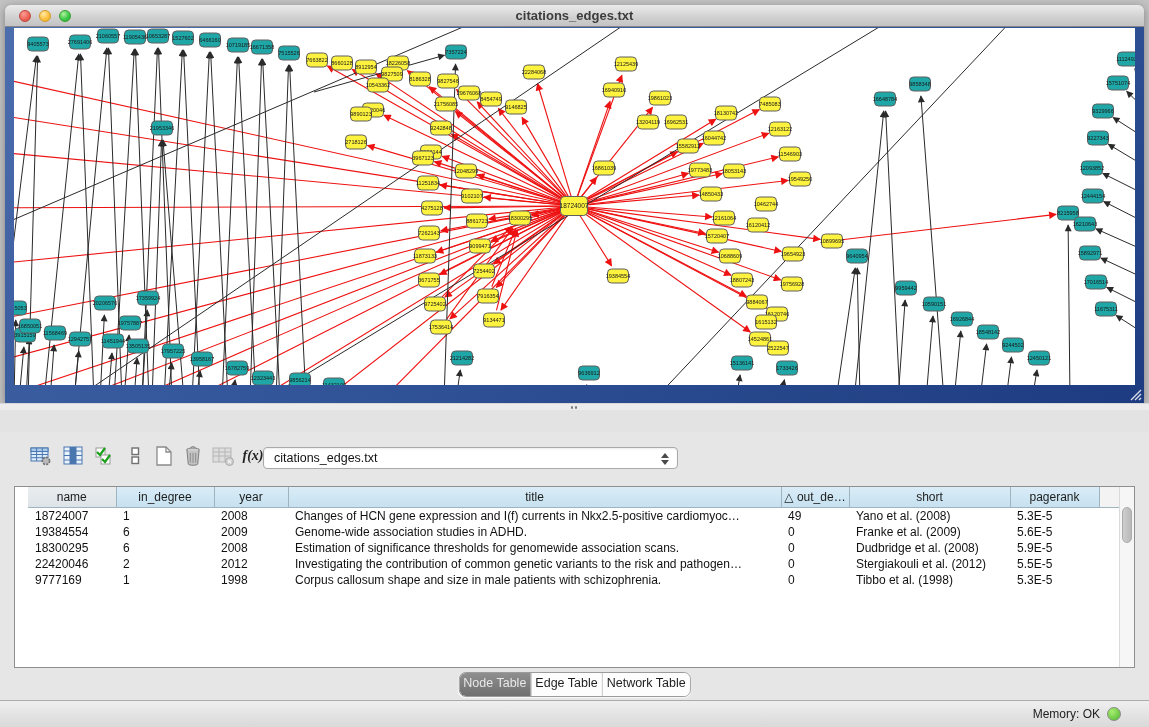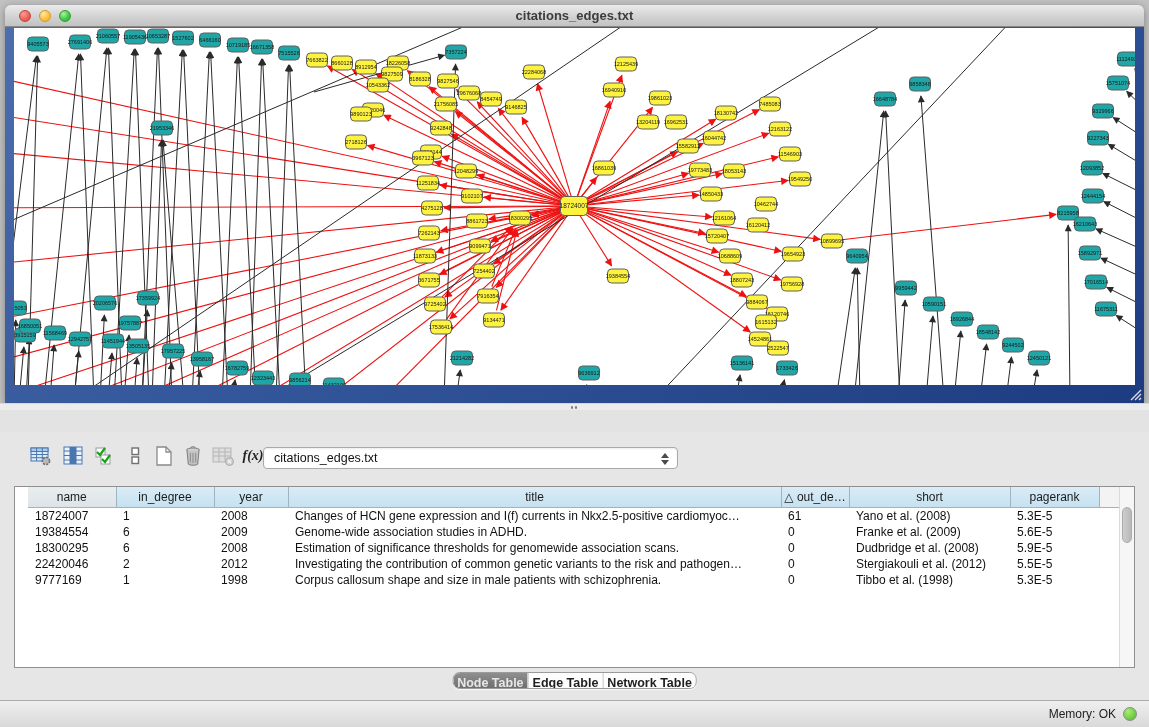--- a/index.html
+++ b/index.html
@@ -57,27 +57,27 @@
     background:linear-gradient(#d9ecf7,#c6e1f0);border:1px solid #9fb4bf;border-top:none;padding:0;overflow:hidden;white-space:nowrap;}
   table.node-table th:first-child{background:linear-gradient(#e9edef,#dde4e8);border-left:none;}
   table.node-table th.filler{background:#f3f3f3;border-right:none;}
   table.node-table td{height:16px;font-size:12px;color:#111;padding:0 2px 0 7px;white-space:nowrap;overflow:hidden;border:none;}
   .vscroll{position:absolute;right:0;top:0;width:15px;height:180px;background:#f6f6f6;border-left:1px solid #dadada;box-sizing:border-box;}
   .vscroll .thumb{position:absolute;left:2px;top:20px;width:10px;height:36px;border-radius:6px;
     background:linear-gradient(90deg,#cdcdcd,#b9b9b9);border:1px solid #ababab;box-sizing:border-box;}
   
   .tabs{position:absolute;left:50%;top:240px;transform:translateX(-50%);display:flex;
     border:1px solid #9b9b9b;border-radius:7px;overflow:hidden;background:#ffffff;box-shadow:0 1px 1px rgba(255,255,255,.8);}
-  .tab{height:15px;line-height:21px;padding:0 4px;font-size:12.5px;color:#1e1e1e;background:#fdfdfd;border-left:1px solid #c9c9c9;font-weight:bold;}
+  .tab{height:23px;line-height:21px;padding:0 4px;font-size:12.5px;color:#1e1e1e;background:#fdfdfd;border-left:1px solid #c9c9c9;}
   .tab:first-child{border-left:none;}
   .tab.selected{background:linear-gradient(#8f8f8f,#6f6f6f);color:#e8e8e8;}
   
   #status-bar{position:absolute;left:0;top:700px;width:1149px;height:27px;
     background:linear-gradient(#efefef,#d9d9d9);border-top:1px solid #ababab;box-sizing:border-box;
-    display:flex;align-items:center;justify-content:flex-end;gap:7px;padding-right:12px;}
+    display:flex;align-items:center;justify-content:flex-end;gap:7px;padding-right:28px;}
   #status-bar .mem{font-size:12px;color:#222;}
   .mem-dot{width:14px;height:14px;border-radius:50%;border:1px solid #8a8a8a;box-sizing:border-box;
     background:radial-gradient(circle at 35% 30%,#a9ed72,#53c picturebox);}
   .mem-dot{background:radial-gradient(circle at 35% 30%,#a9ed72,#4cb82c);}
 </style>
 </head>
 <body>
 
 <div id="network-window">
   <div class="titlebar">
@@ -827,21 +827,21 @@
               <th>pagerank</th>
               <th class="filler"></th>
             </tr>
           </thead>
         <tbody>
             <tr>
               <td>18724007</td>
               <td>1</td>
               <td>2008</td>
               <td>Changes of HCN gene expression and I(f) currents in Nkx2.5-positive cardiomyoc…</td>
-              <td>61</td>
+              <td>49</td>
               <td>Yano et al. (2008)</td>
               <td>5.3E-5</td>
               <td></td>
             </tr>
             <tr>
               <td>19384554</td>
               <td>6</td>
               <td>2009</td>
               <td>Genome-wide association studies in ADHD.</td>
               <td>0</td>

